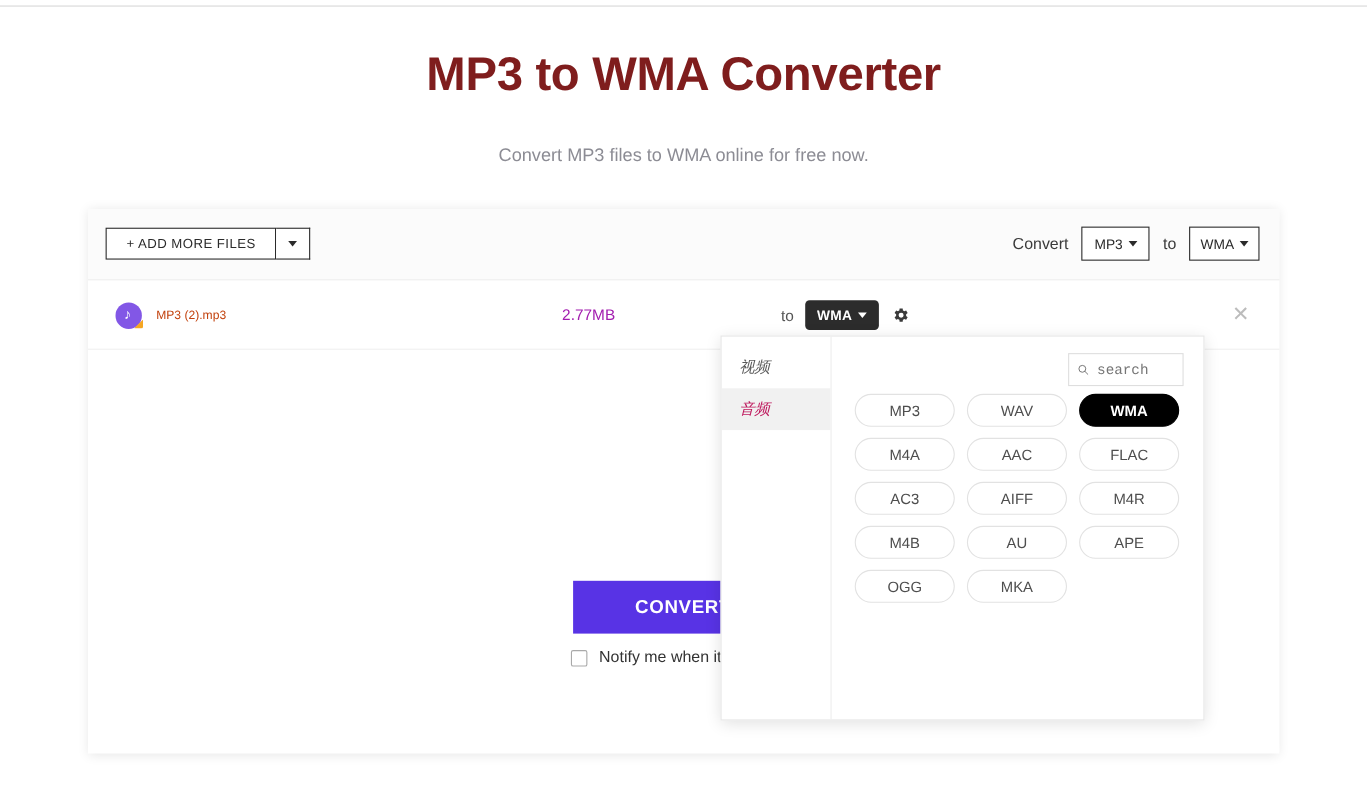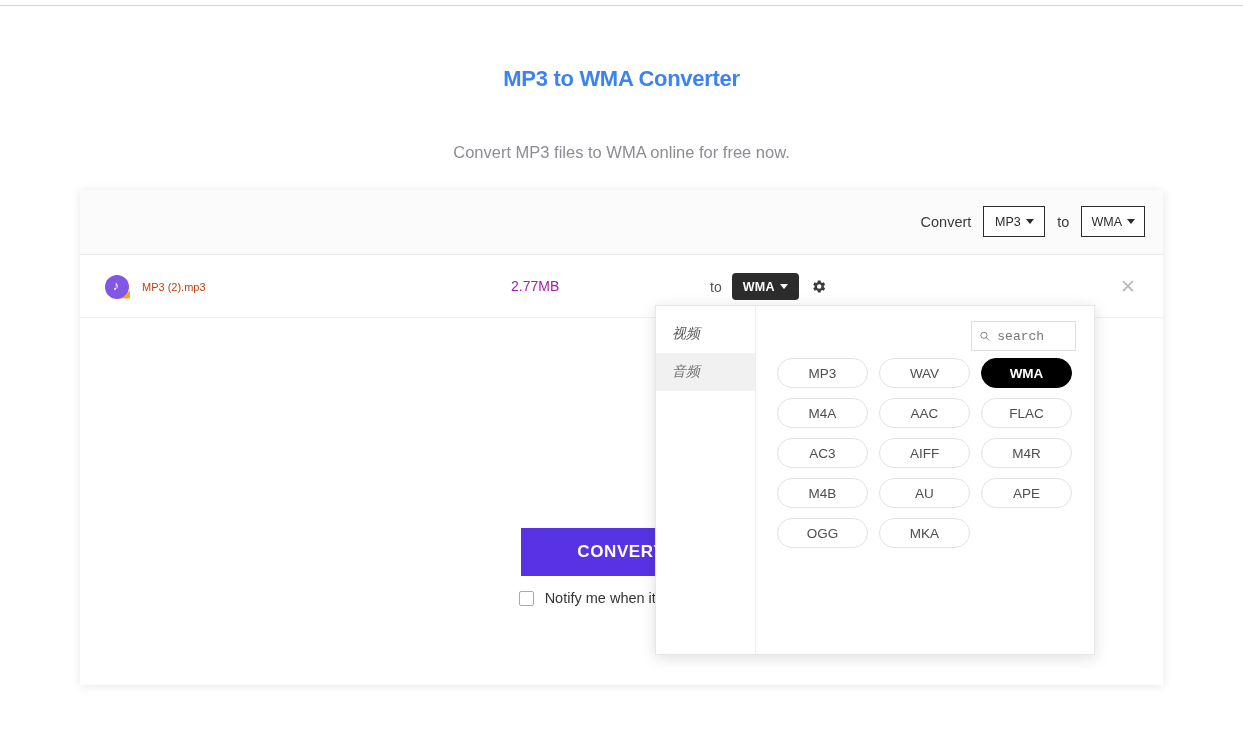--- a/index.html
+++ b/index.html
@@ -28,25 +28,25 @@
 
   
   .page-header {
     position: absolute;
     top: 48px;
     left: 0;
     width: 1243px;
     text-align: center;
   }
   .page-title {
-    margin: 11px;
-    font-size: 22px;
+    margin: 0;
+    font-size: 43px;
     font-weight: bold;
     letter-spacing: -0.3px;
-    color: #3b82f6;
+    color: #7f1d1d;
     line-height: 40px;
   }
   .page-subtitle {
     margin: 12px;
     padding-top: 30px;
     font-size: 16.5px;
     color: #8c8c94;
     font-weight: normal;
     line-height: 22px;
   }
@@ -312,21 +312,21 @@
     display: flex;
     align-items: center;
     padding-left: 16px;
     font-size: 14px;
     color: #5a5a5a;
     cursor: pointer;
     font-style: italic;
   }
   .fmt-side-item.active {
     background: #f1f1f1;
-    color: #737373;
+    color: #be185d;
   }
   .fmt-main {
     flex: 1;
     position: relative;
     padding: 15px 16px 0 21px;
   }
   .search-wrap {
     position: absolute;
     right: 18px;
     top: 15px;
@@ -383,20 +383,26 @@
 <div class="top-rule"></div>
 
 <div class="page-header">
   <h1 class="page-title">MP3 to WMA Converter</h1>
   <p class="page-subtitle">Convert MP3 files to WMA online for free now.</p>
 </div>
 
 <div class="card">
 
   <div class="toolbar">
+    <div class="add-group">
+      <button class="add-files-btn">+ ADD MORE FILES</button>
+      <div class="add-files-caret">
+        <span class="caret-down"></span>
+      </div>
+    </div>
 
     <div class="convert-select">
       <span class="convert-label">Convert</span>
       <div class="fmt-box">
         <span>MP3</span>
         <span class="caret-down"></span>
       </div>
       <span class="to-label">to</span>
       <div class="fmt-box">
         <span>WMA</span>

